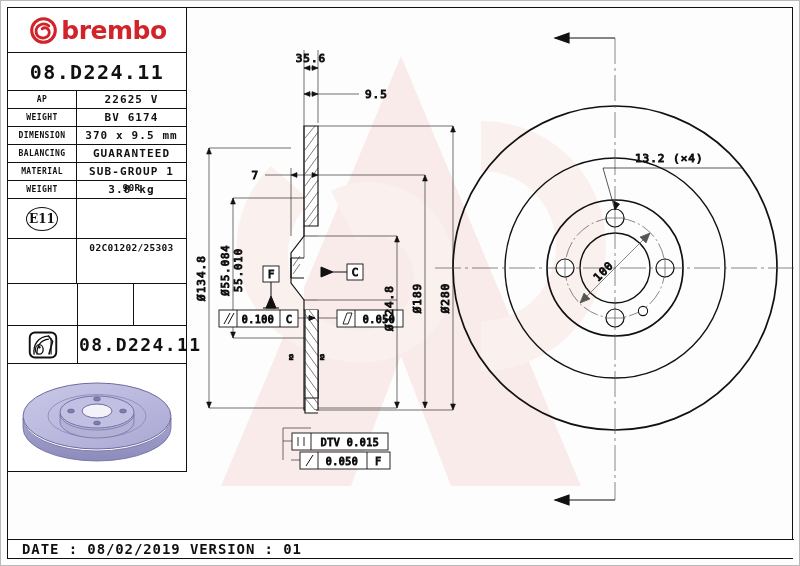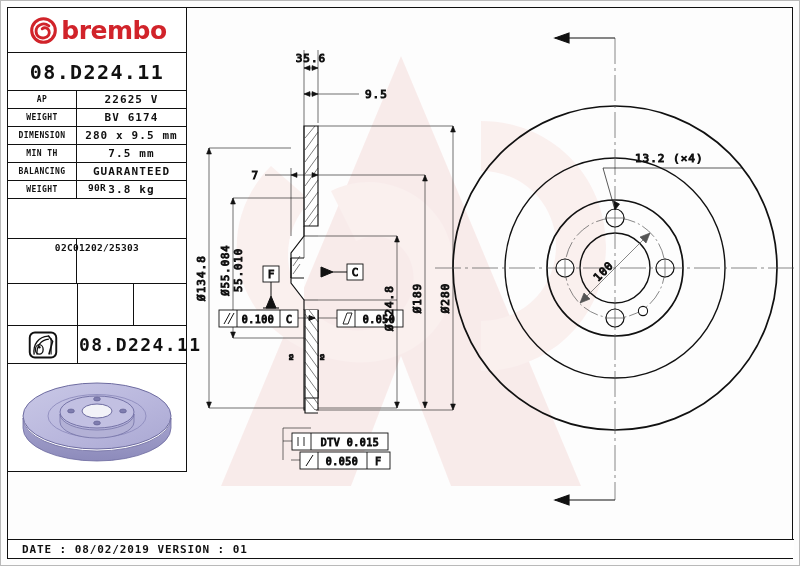--- a/index.html
+++ b/index.html
@@ -44,21 +44,21 @@
   .b2b{width:55px;flex:0 0 55px;border-right:1.1px solid #111;}
   .b2c{flex:1;}
   .picrow{height:38px;}
   .piccell{width:69px;flex:0 0 69px;border-right:1.1px solid #111;
            display:flex;align-items:center;justify-content:center;}
   .imgrow{height:108px;}
   .imgcell{flex:1;display:flex;align-items:center;justify-content:center;background:#fff;}
 
   #footer{position:absolute;left:7px;bottom:7px;width:786px;height:19px;z-index:3;
           display:flex;align-items:center;padding-left:14px;box-sizing:border-box;
-          font-size:11px;font-weight:bold;letter-spacing:.9px;color:#111;background:#fff;
+          font-size:14px;font-weight:bold;letter-spacing:.9px;color:#111;background:#fff;
           border-top:1.4px solid #111;}
 
   #dw{position:absolute;left:186px;top:7px;width:607px;height:538px;z-index:2;}
   svg{display:block;}
   text{font-family:"DejaVu Sans Mono","Liberation Mono",monospace;fill:#111;}
 </style>
 </head>
 <body>
 
 <div id="sheet">
@@ -98,36 +98,39 @@
     <div class="trow">
       <div class="cL">AP</div>
       <div class="cR">22625 V</div>
     </div>
     <div class="trow">
       <div class="cL">WEIGHT</div>
       <div class="cR">BV 6174</div>
     </div>
     <div class="trow">
       <div class="cL">DIMENSION</div>
-      <div class="cR">280 x 9.5 mm</div>
-    </div>
-    <div class="trow">
-      <div class="cL">MIN TH</div>
-      <div class="cR">7.5 mm</div>
+      <div class="cR">370 x 9.5 mm</div>
     </div>
     <div class="trow">
       <div class="cL">BALANCING</div>
       <div class="cR">GUARANTEED</div>
     </div>
     <div class="trow">
+      <div class="cL">MATERIAL</div>
+      <div class="cR">SUB-GROUP 1</div>
+    </div>
+    <div class="trow">
       <div class="cL">WEIGHT</div>
       <div class="cR">3.8 kg</div>
     </div>
 
     <div class="trow e11row">
+      <div class="e11cell">
+        <span class="e11circ">E11</span>
+      </div>
       <div class="e11txt">
         <span>90R</span>
         <span>02C01202/25303</span>
       </div>
     </div>
 
     <div class="trow blank1">
       <div class="cL"></div>
       <div class="cR"></div>
     </div>

